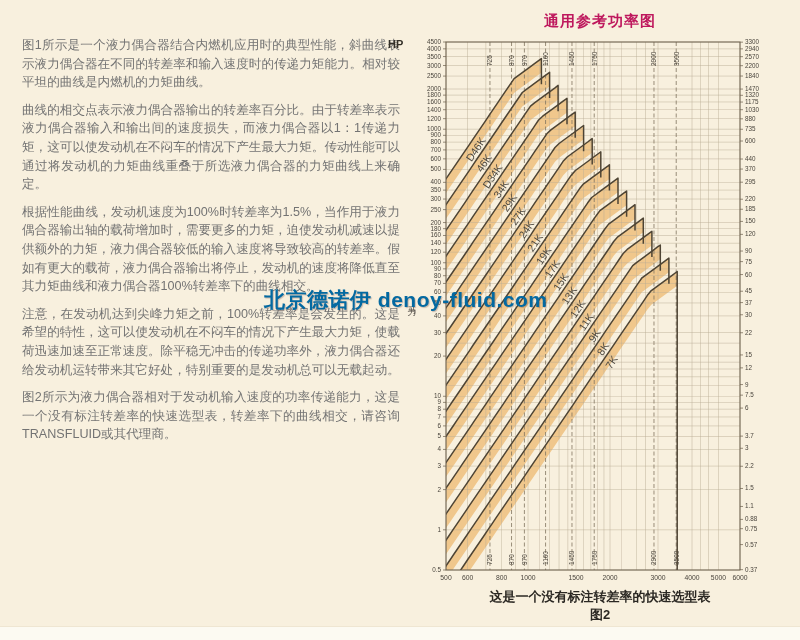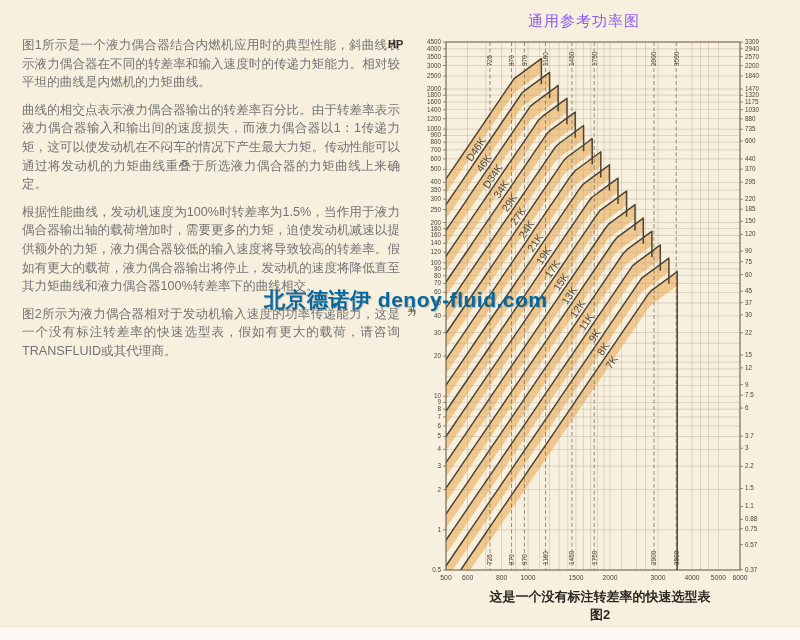--- a/index.html
+++ b/index.html
@@ -10,22 +10,22 @@
     position:relative;
   }
   .page{position:absolute;inset:0;}
   .text-col{
     position:absolute;left:22px;top:36px;width:378px;
     font-size:12.6px;line-height:18.6px;color:#737373;
     text-align:justify;
   }
   .text-col p{margin:0 0 9px 0;}
   .chart-title{
-    position:absolute;left:394px;top:12px;width:380px;
-    text-align:center;font-size:15px;font-weight:400;color:#8b5cf6;
+    position:absolute;left:410px;top:12px;width:380px;
+    text-align:center;font-size:15px;font-weight:700;color:#be185d;
     letter-spacing:1px;
   }
   .hp-label{
     position:absolute;left:388px;top:38px;
     font-size:11px;font-weight:bold;color:#343028;
   }
   .y-cn-label{
     position:absolute;left:405px;top:299px;
     writing-mode:vertical-rl;font-size:9px;color:#55504a;letter-spacing:1px;
   }
@@ -48,21 +48,22 @@
 </style>
 </head>
 <body>
 
 <div class="page">
 
   <div class="text-col">
     <p>图1所示是一个液力偶合器结合内燃机应用时的典型性能，斜曲线表示液力偶合器在不同的转差率和输入速度时的传递力矩能力。相对较平坦的曲线是内燃机的力矩曲线。</p>
     <p>曲线的相交点表示液力偶合器输出的转差率百分比。由于转差率表示液力偶合器输入和输出间的速度损失，而液力偶合器以1：1传递力矩，这可以使发动机在不闷车的情况下产生最大力矩。传动性能可以通过将发动机的力矩曲线重叠于所选液力偶合器的力矩曲线上来确定。</p>
     <p>根据性能曲线，发动机速度为100%时转差率为1.5%，当作用于液力偶合器输出轴的载荷增加时，需要更多的力矩，迫使发动机减速以提供额外的力矩，液力偶合器较低的输入速度将导致较高的转差率。假如有更大的载荷，液力偶合器输出将停止，发动机的速度将降低直至其力矩曲线和液力偶合器100%转差率下的曲线相交。</p>
-    <p>图2所示为液力偶合器相对于发动机输入速度的功率传递能力，这是一个没有标注转差率的快速选型表，假如有更大的载荷，请咨询TRANSFLUID或其代理商。</p>
+    <p>注意，在发动机达到尖峰力矩之前，100%转差率是会发生的。这是希望的特性，这可以使发动机在不闷车的情况下产生最大力矩，使载荷迅速加速至正常速度。除平稳无冲击的传递功率外，液力偶合器还给发动机运转带来其它好处，特别重要的是发动机总可以无载起动。</p>
+    <p>图2所示为液力偶合器相对于发动机输入速度的功率传递能力，这是一个没有标注转差率的快速选型表，转差率下的曲线相交，请咨询TRANSFLUID或其代理商。</p>
   </div>
 
   <div class="chart-title">通用参考功率图</div>
 
   <div class="hp-label">HP</div>
   <div class="y-cn-label">马力</div>
 
   <svg class="chart" id="chart-svg" width="400" height="620" viewBox="0 0 400 620">
       <defs>
         <clipPath id="plotclip">

